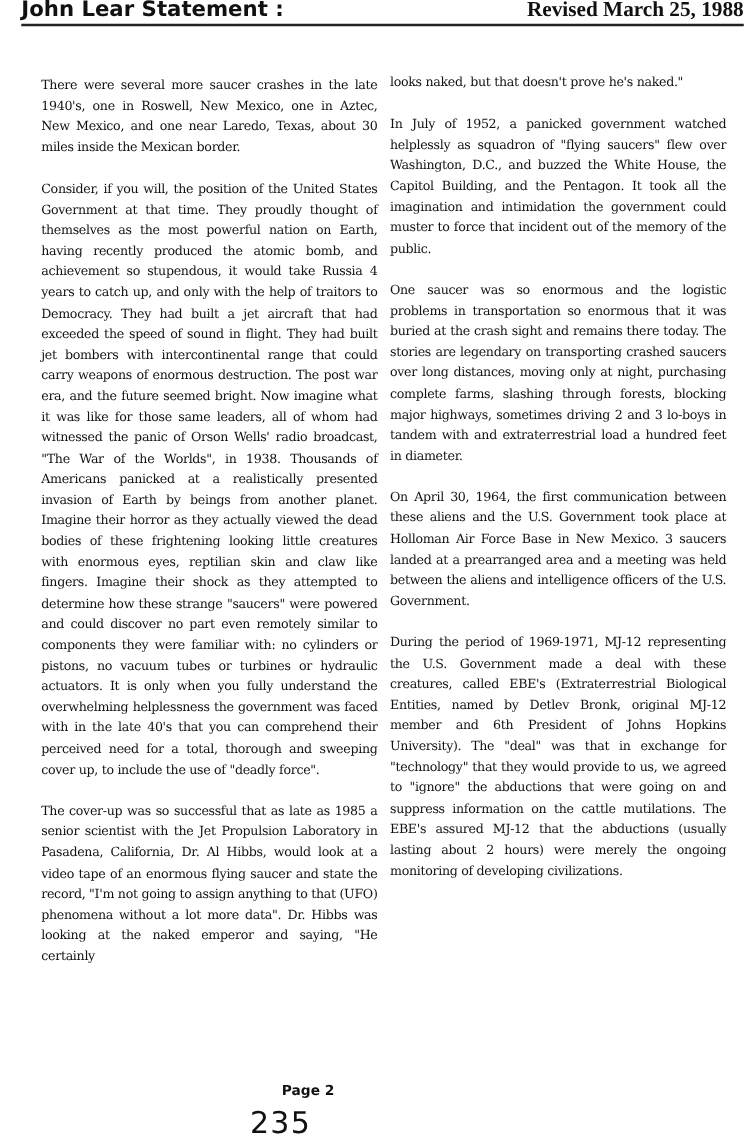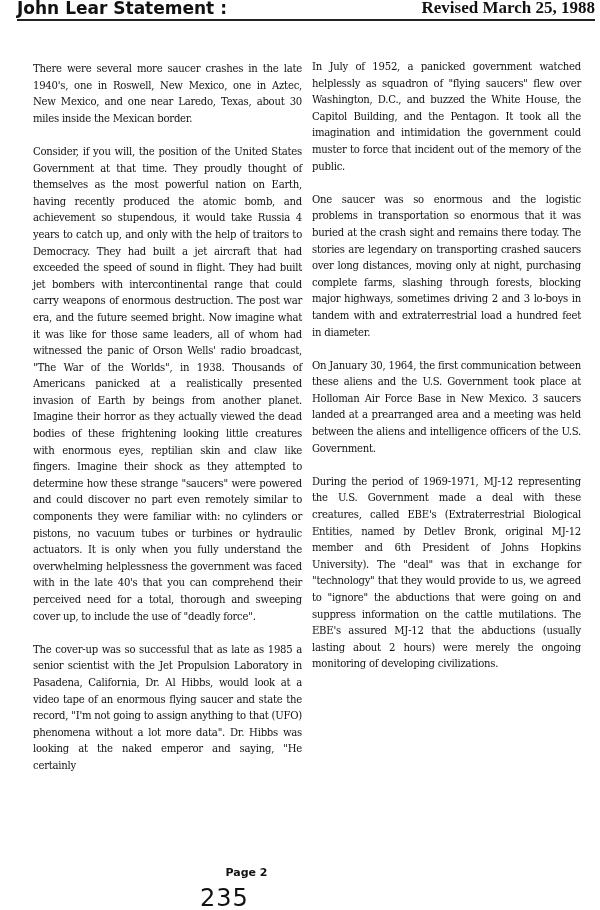--- a/index.html
+++ b/index.html
@@ -81,20 +81,21 @@
   <span class="right">Revised  March 25, 1988</span>
 </div>
 
 <div class="column col-left">
   <p class="para">There were several more saucer crashes in the late 1940's, one in Roswell, New Mexico, one in Aztec, New Mexico, and one near Laredo, Texas, about 30 miles inside the Mexican border.</p>
   <p class="para">Consider, if you will, the position of the United States Government at that time. They proudly thought of themselves as the most powerful nation on Earth, having recently produced the atomic bomb, and achievement so stupendous, it would take Russia 4 years to catch up, and only with the help of traitors to Democracy. They had built a jet aircraft that had exceeded the speed of sound in flight. They had built jet bombers with intercontinental range that could carry weapons of enormous destruction. The post war era, and the future seemed bright. Now imagine what it was like for those same leaders, all of whom had witnessed the panic of Orson Wells' radio broad­cast, "The War of the Worlds", in 1938. Thou­sands of Americans panicked at a realistically presented invasion of Earth by beings from another planet. Imagine their horror as they actually viewed the dead bodies of these fright­ening looking little creatures with enormous eyes, reptilian skin and claw like fingers. Imagine their shock as they attempted to determine how these strange "saucers" were powered and could discover no part even remotely similar to compo­nents they were familiar with: no cylinders or pistons, no vacuum tubes or turbines or hydraulic actuators. It is only when you fully understand the overwhelming helplessness the government was faced with in the late 40's that you can comprehend their perceived need for a total, thorough and sweeping cover up, to include the use of "deadly force".</p>
   <p class="para">The cover-up was so successful that as late as 1985 a senior scientist with the Jet Propulsion Laboratory in Pasadena, California, Dr. Al Hibbs, would look at a video tape of an enormous flying saucer and state the record, "I'm not going to assign anything to that (UFO) phenomena without a lot more data". Dr. Hibbs was looking at the naked emperor and saying, "He certainly</p>
 </div>
 
 <div class="column col-right">
+  <p class="para">looks naked, but that doesn't prove he's naked."</p>
   <p class="para">In July of 1952, a panicked government watched helplessly as squadron of "flying saucers" flew over Washington, D.C., and buzzed the White House, the Capitol Building, and the Pentagon. It took all the imagination and intimidation the government could muster to force that incident out of the memory of the public.</p>
   <p class="para">One saucer was so enormous and the logistic problems in transportation so enormous that it was buried at the crash sight and remains there today. The stories are legendary on transporting crashed saucers over long distances, moving only at night, purchasing complete farms, slashing through forests, blocking major highways, some­times driving 2 and 3 lo-boys in tandem with and extraterrestrial load a hundred feet in diameter.</p>
-  <p class="para">On January 30, 1964, the first communication between these aliens and the U.S. Government took place at Holloman Air Force Base in New Mexico. 3 saucers landed at a prearranged area and a meeting was held between the aliens and intelligence officers of the U.S. Government.</p>
+  <p class="para">On April 30, 1964, the first communication between these aliens and the U.S. Government took place at Holloman Air Force Base in New Mexico. 3 saucers landed at a prearranged area and a meeting was held between the aliens and intelligence officers of the U.S. Government.</p>
   <p class="para">During the period of 1969-1971, MJ-12 repre­senting the U.S. Government made a deal with these creatures, called EBE's (Extraterrestrial Biological Entities, named by Detlev Bronk, original MJ-12 member and 6th President of Johns Hopkins University). The "deal" was that in exchange for "technology" that they would provide to us, we agreed to "ignore" the abduc­tions that were going on and suppress informa­tion on the cattle mutilations. The EBE's assured MJ-12 that the abductions (usually lasting about 2 hours) were merely the ongoing monitoring of developing civilizations.</p>
 </div>
 
 <div class="footer-page">Page 2</div>
 <div class="handwritten">235</div>
 
 </body></html>

